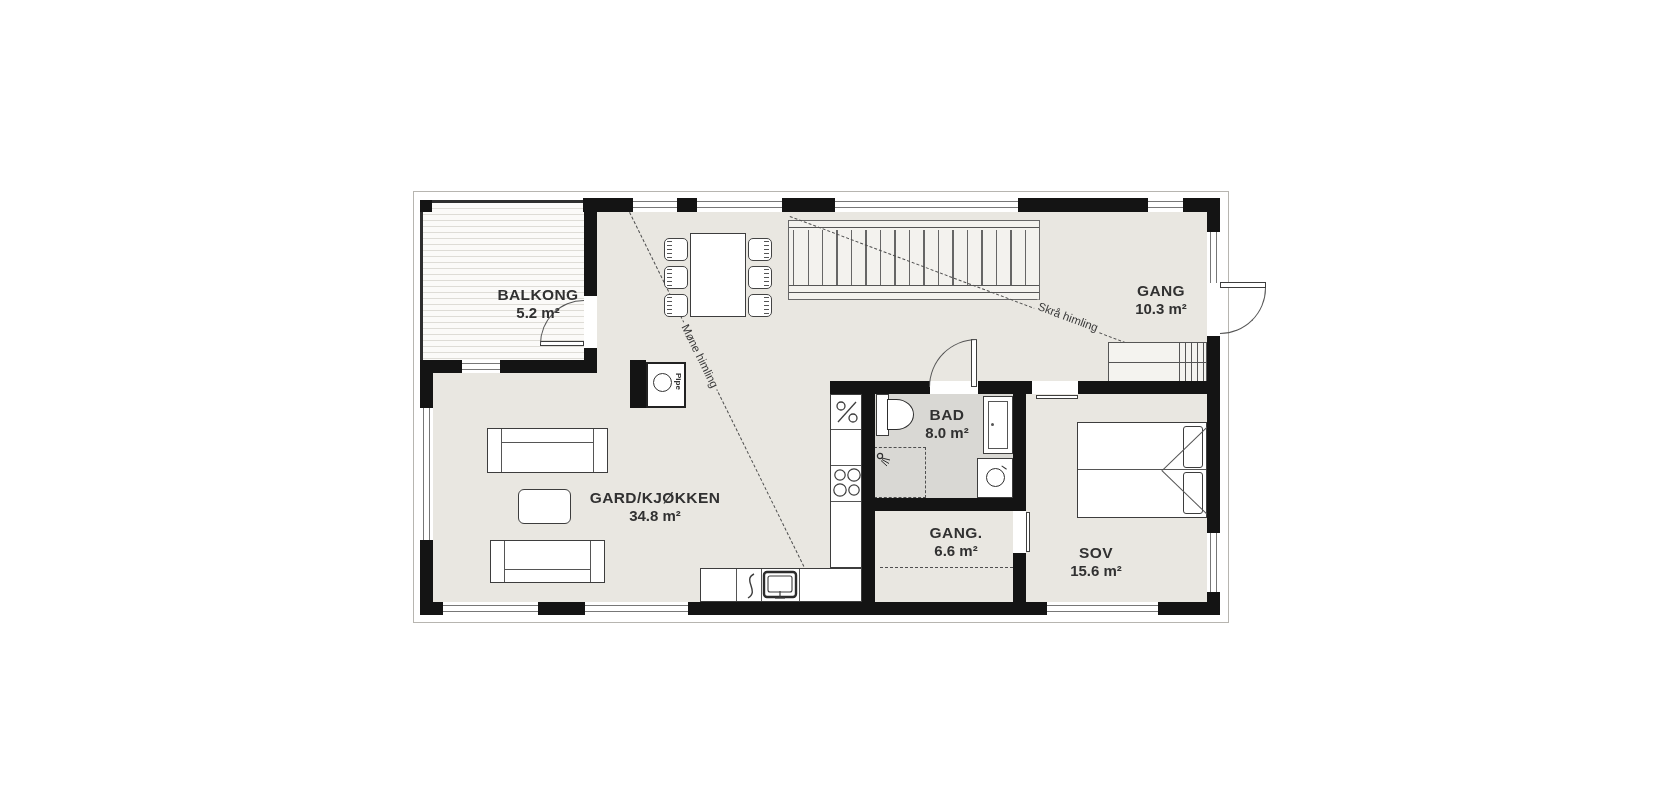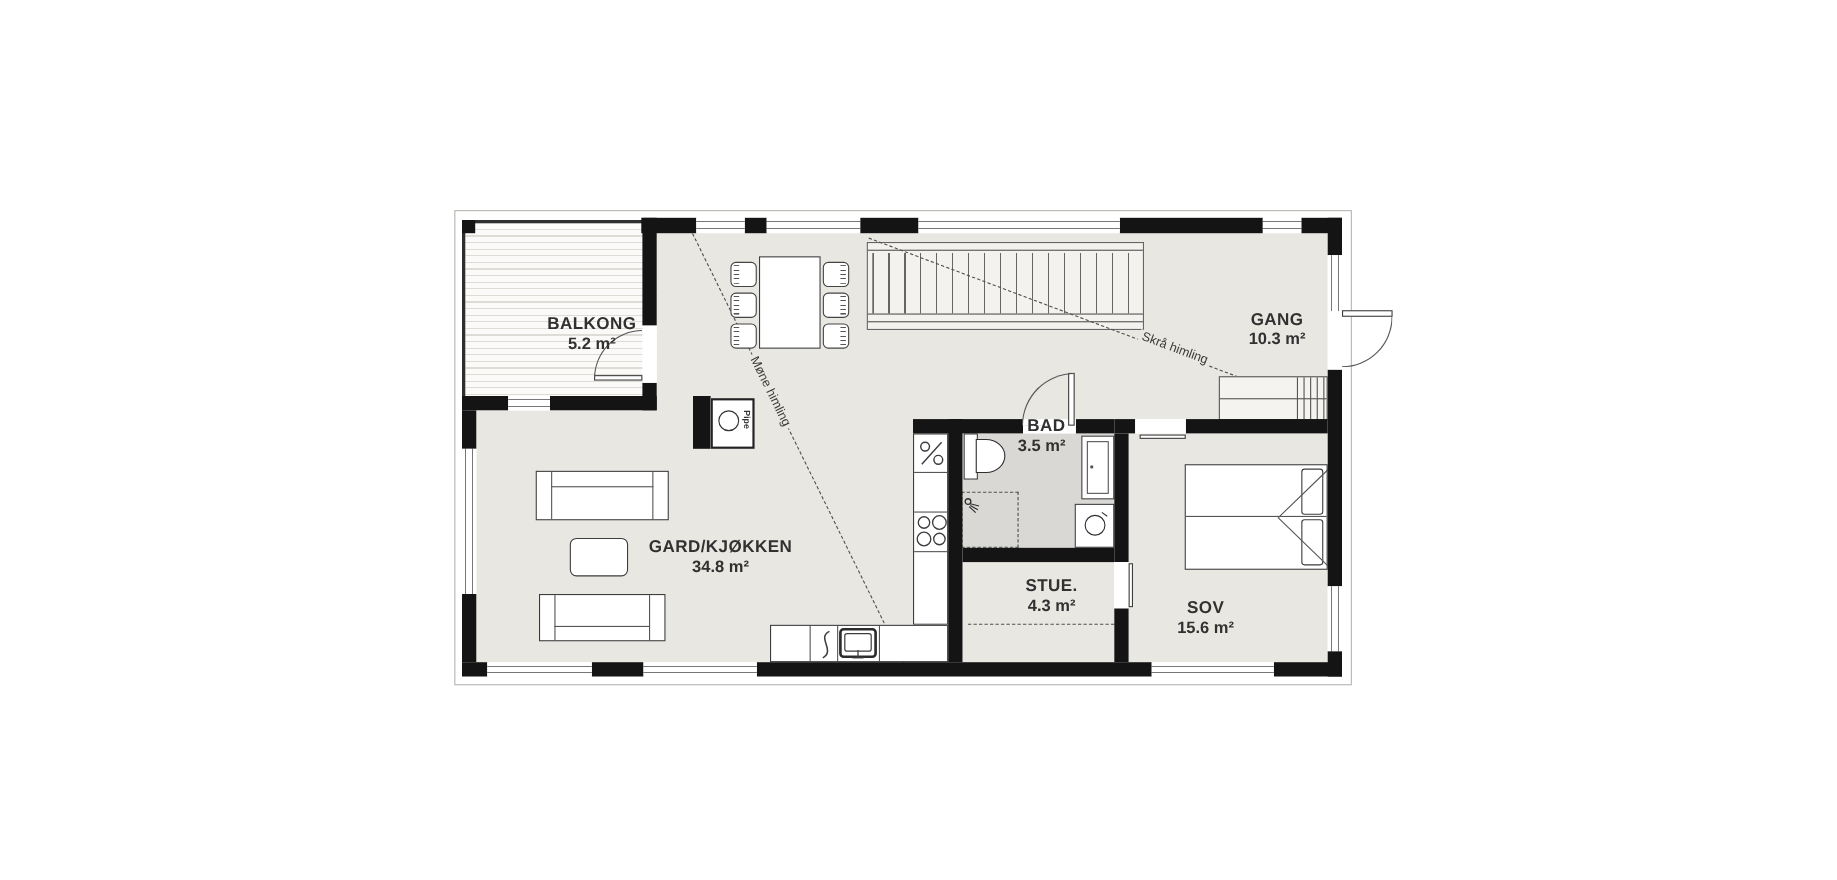--- a/index.html
+++ b/index.html
@@ -221,26 +221,26 @@
     <div class="ra">5.2 m²</div>
   </div>
   <div class="rlabel" style="left:655px;top:507px;">
     <div class="rn">GARD/KJØKKEN</div>
     <div class="ra">34.8 m²</div>
   </div>
   <div class="rlabel" style="left:1161px;top:300px;">
     <div class="rn">GANG</div>
     <div class="ra">10.3 m²</div>
   </div>
-  <div class="rlabel" style="left:947px;top:397px;text-align:right;">
+  <div class="rlabel" style="left:947px;top:424px;">
     <div class="rn">BAD</div>
-    <div class="ra">3.5 m²</div>
+    <div class="ra">8.0 m²</div>
   </div>
   <div class="rlabel" style="left:956px;top:542px;">
-    <div class="rn">STUE.</div>
-    <div class="ra">4.3 m²</div>
+    <div class="rn">GANG.</div>
+    <div class="ra">6.6 m²</div>
   </div>
   <div class="rlabel" style="left:1096px;top:562px;">
     <div class="rn">SOV</div>
     <div class="ra">15.6 m²</div>
   </div>
 
 </div>
 
 </body></html>

